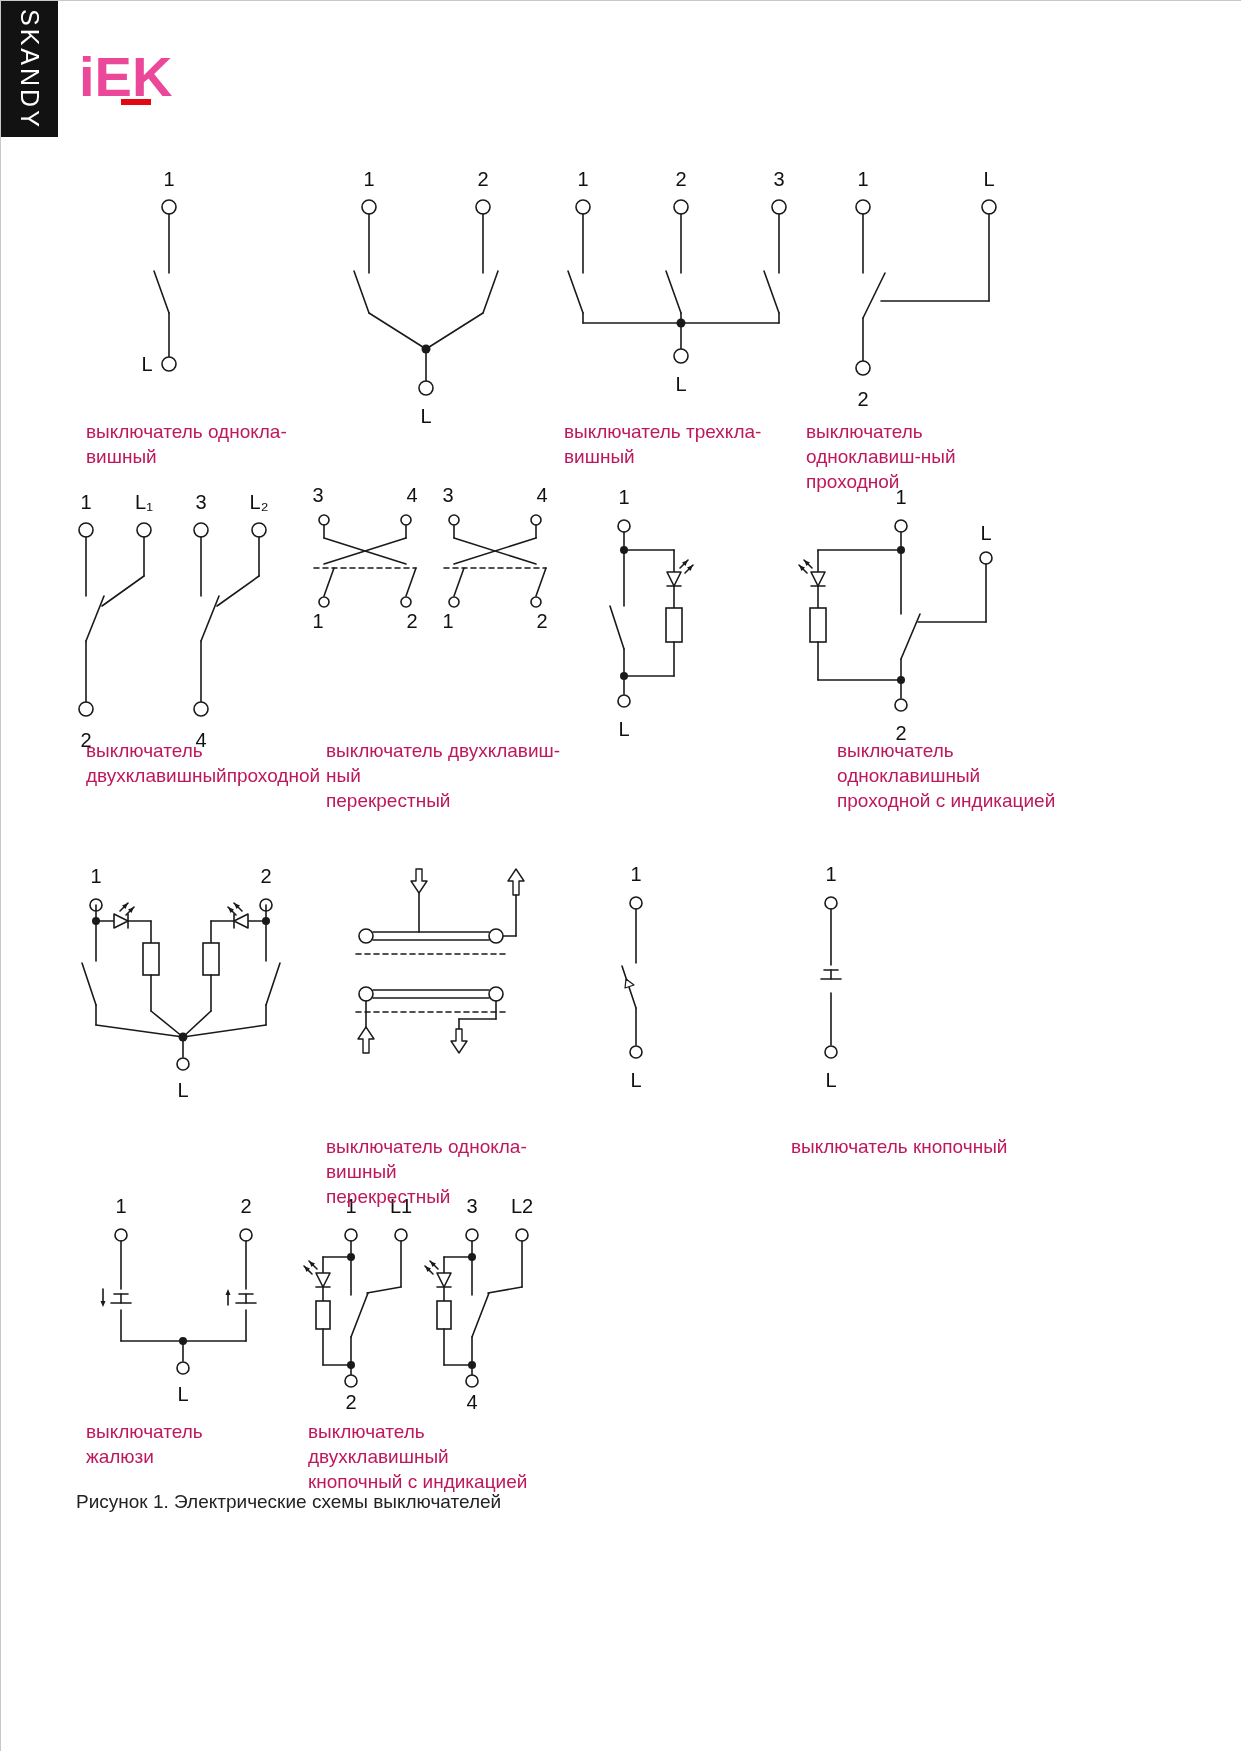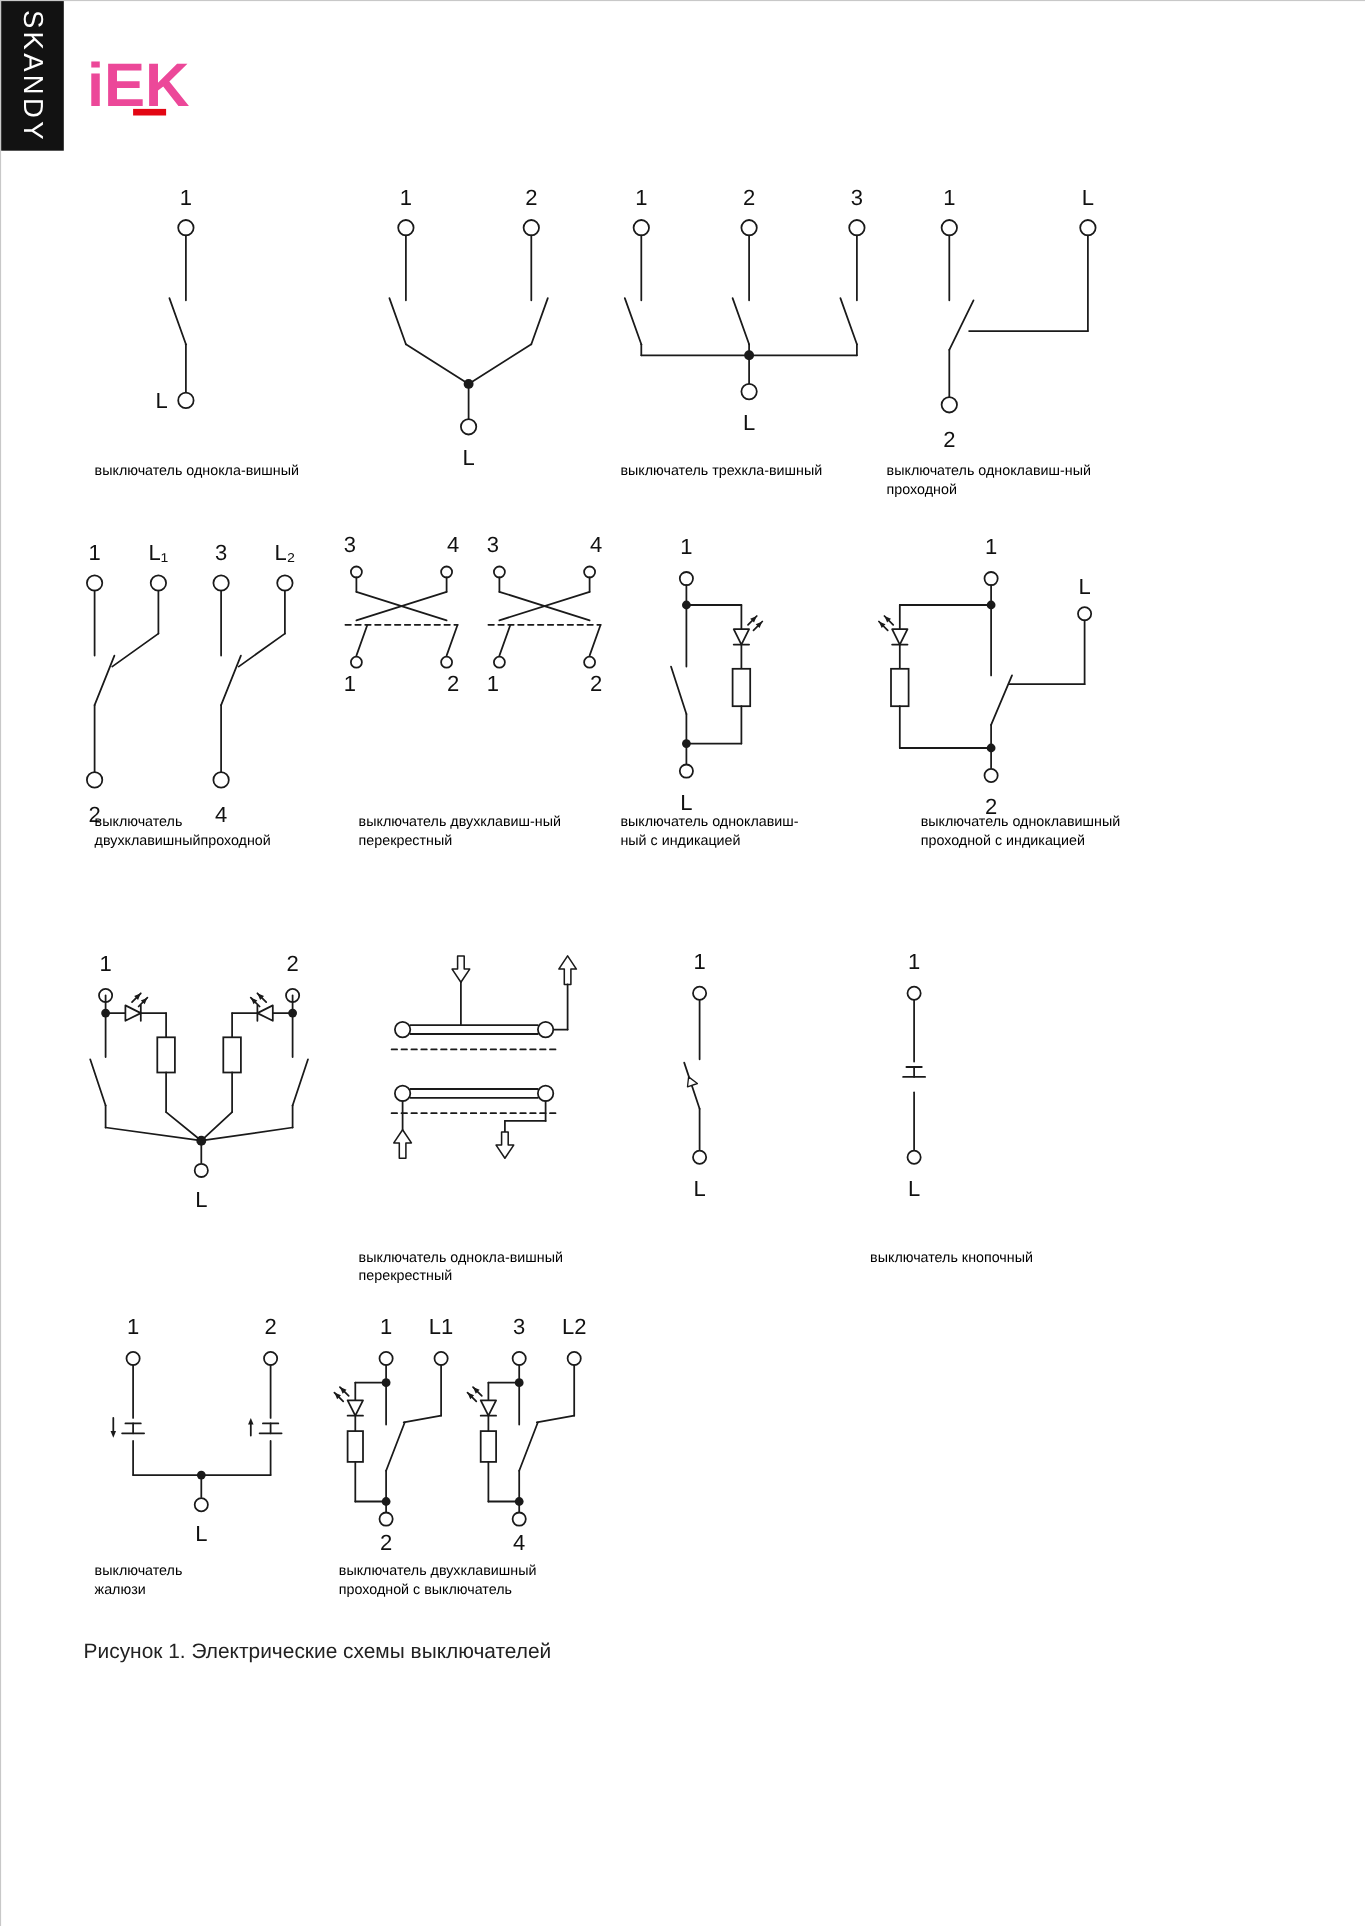--- a/index.html
+++ b/index.html
@@ -2,21 +2,21 @@
 <html><head>
 <meta charset="utf-8">
 <style>
   html,body{margin:0;padding:0;background:#e8e8e8;font-family:"Liberation Sans",sans-serif;}
   .page{position:relative;width:1241px;height:1751px;background:#fff;margin:0 auto;border:1px solid #c8c8c8;overflow:hidden;}
   .brand-strip{position:absolute;left:0;top:0;width:57px;height:136px;background:#121212;display:flex;align-items:center;justify-content:center;}
   .brand-strip span{writing-mode:vertical-rl;color:#fff;font-size:25px;letter-spacing:3px;font-weight:500;}
   .logo{position:absolute;left:78px;top:48px;width:120px;height:70px;}
   .logo .logo-text{font-size:56px;font-weight:800;color:#ec4899;letter-spacing:0px;line-height:1;}
   .logo .logo-accent{position:absolute;left:42px;top:50px;width:30px;height:6px;background:#e30613;}
-  .caption{position:absolute;font-size:13px;line-height:1.32;color:#000000;white-space:pre-line;}
+  .caption{position:absolute;font-size:19px;line-height:1.32;color:#be185d;white-space:pre-line;}
   .figure-caption{position:absolute;left:75px;top:1490px;font-size:19px;color:#222;text-align:center;}
   svg.cd{position:absolute;overflow:visible;}
   .cd line,.cd path,.cd polyline{stroke:#1a1a1a;stroke-width:1.6;fill:none;stroke-linecap:round;}
   .cd .dash{stroke-dasharray:5 4;}
   .cd circle.term{fill:#fff;stroke:#1a1a1a;stroke-width:1.6;}
   .cd circle.dot{fill:#1a1a1a;stroke:none;}
   .cd rect.res{fill:#fff;stroke:#1a1a1a;stroke-width:1.6;}
   .cd polygon.led{fill:#fff;stroke:#1a1a1a;stroke-width:1.6;stroke-linejoin:round;}
   .cd polygon.ah{fill:#1a1a1a;stroke:none;}
   .cd polygon.hollow{fill:#fff;stroke:#1a1a1a;stroke-width:1.4;stroke-linejoin:round;}
@@ -421,27 +421,25 @@
   </svg>
 
   <div class="caption" style="left:85px;top:418px;width:230px">выключатель однокла-вишный</div>
   <div class="caption" style="left:563px;top:418px;width:225px">выключатель трехкла-вишный</div>
   <div class="caption" style="left:805px;top:418px;width:230px">выключатель одноклавиш-ный
 проходной</div>
   <div class="caption" style="left:85px;top:737px;width:245px">выключатель
 двухклавишныйпроходной</div>
   <div class="caption" style="left:325px;top:737px;width:245px">выключатель двухклавиш-ный
 перекрестный</div>
-  <div class="caption" style="left:563px;top:737px;width:235px">выключатель одноклавиш-
-ный с индикацией</div>
   <div class="caption" style="left:836px;top:737px;width:245px">выключатель одноклавишный
 проходной с индикацией</div>
   <div class="caption" style="left:325px;top:1133px;width:245px">выключатель однокла-вишный
 перекрестный</div>
   <div class="caption" style="left:790px;top:1133px;width:225px">выключатель кнопочный</div>
   <div class="caption" style="left:85px;top:1418px;width:200px">выключатель
 жалюзи</div>
   <div class="caption" style="left:307px;top:1418px;width:250px">выключатель двухклавишный
-проходной с выключатель</div>
+кнопочный с индикацией</div>
 
   <div class="figure-caption">Рисунок 1. Электрические схемы выключателей</div>
 
 </div>
 
 </body></html>

